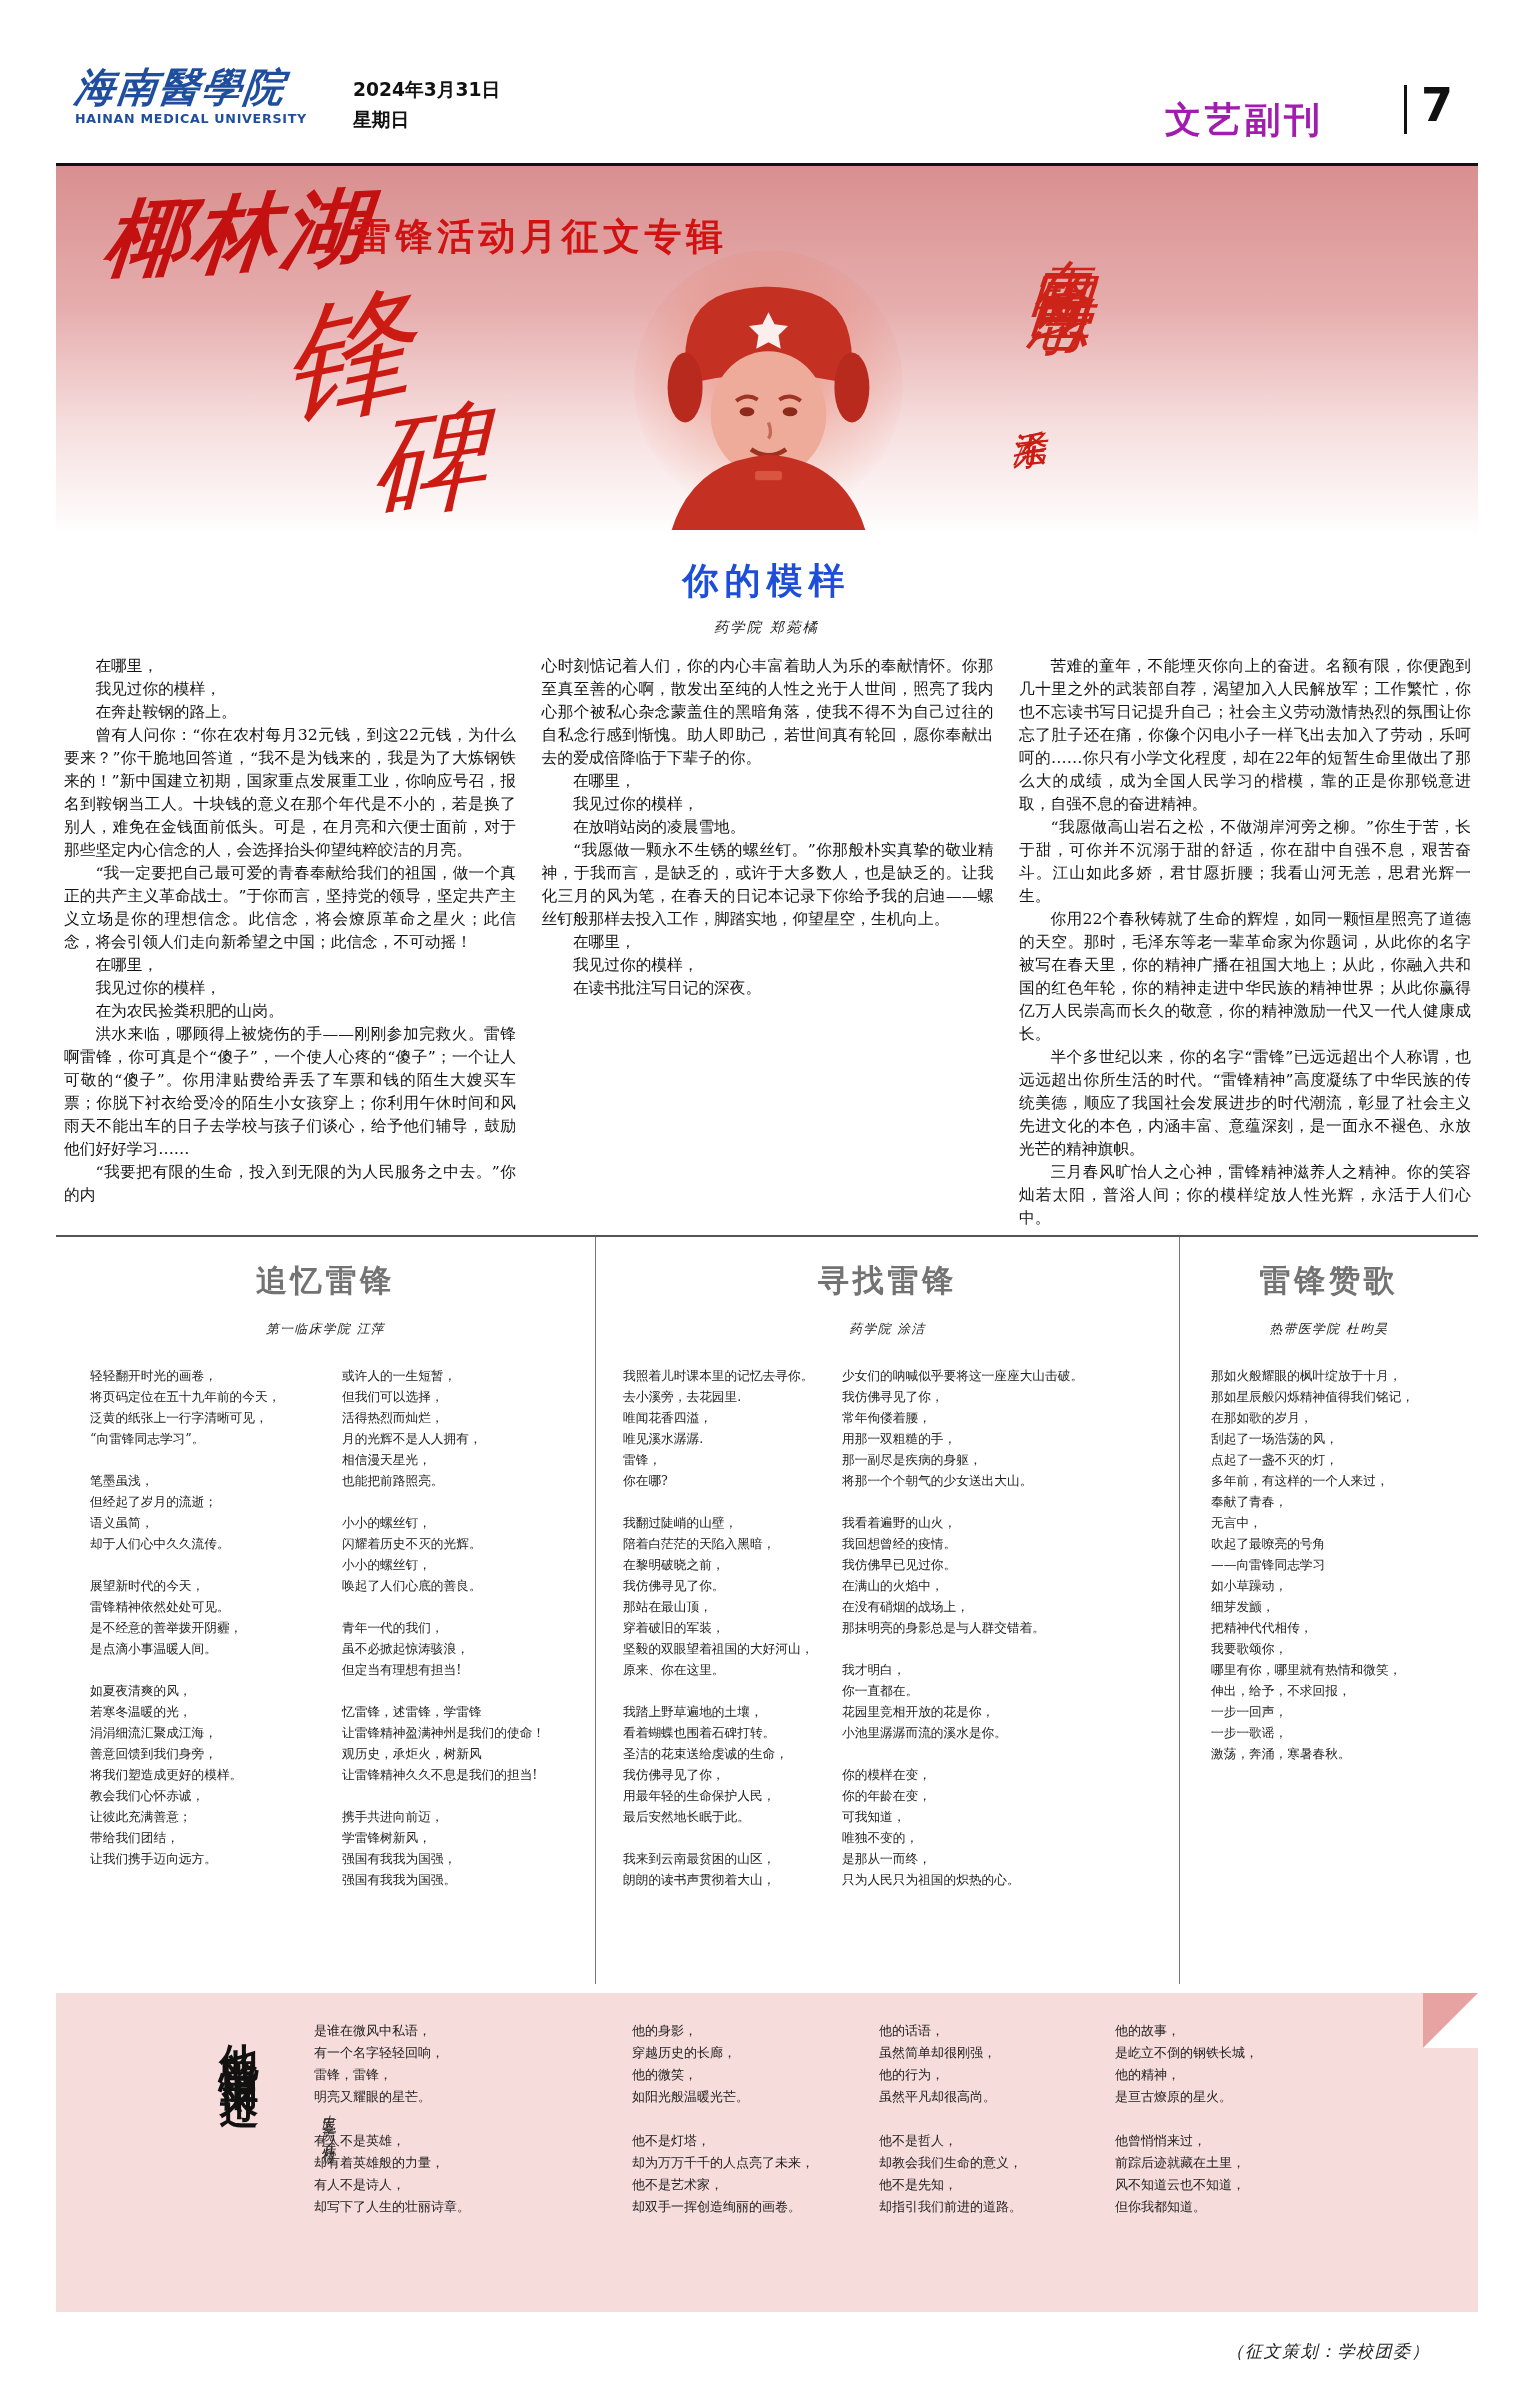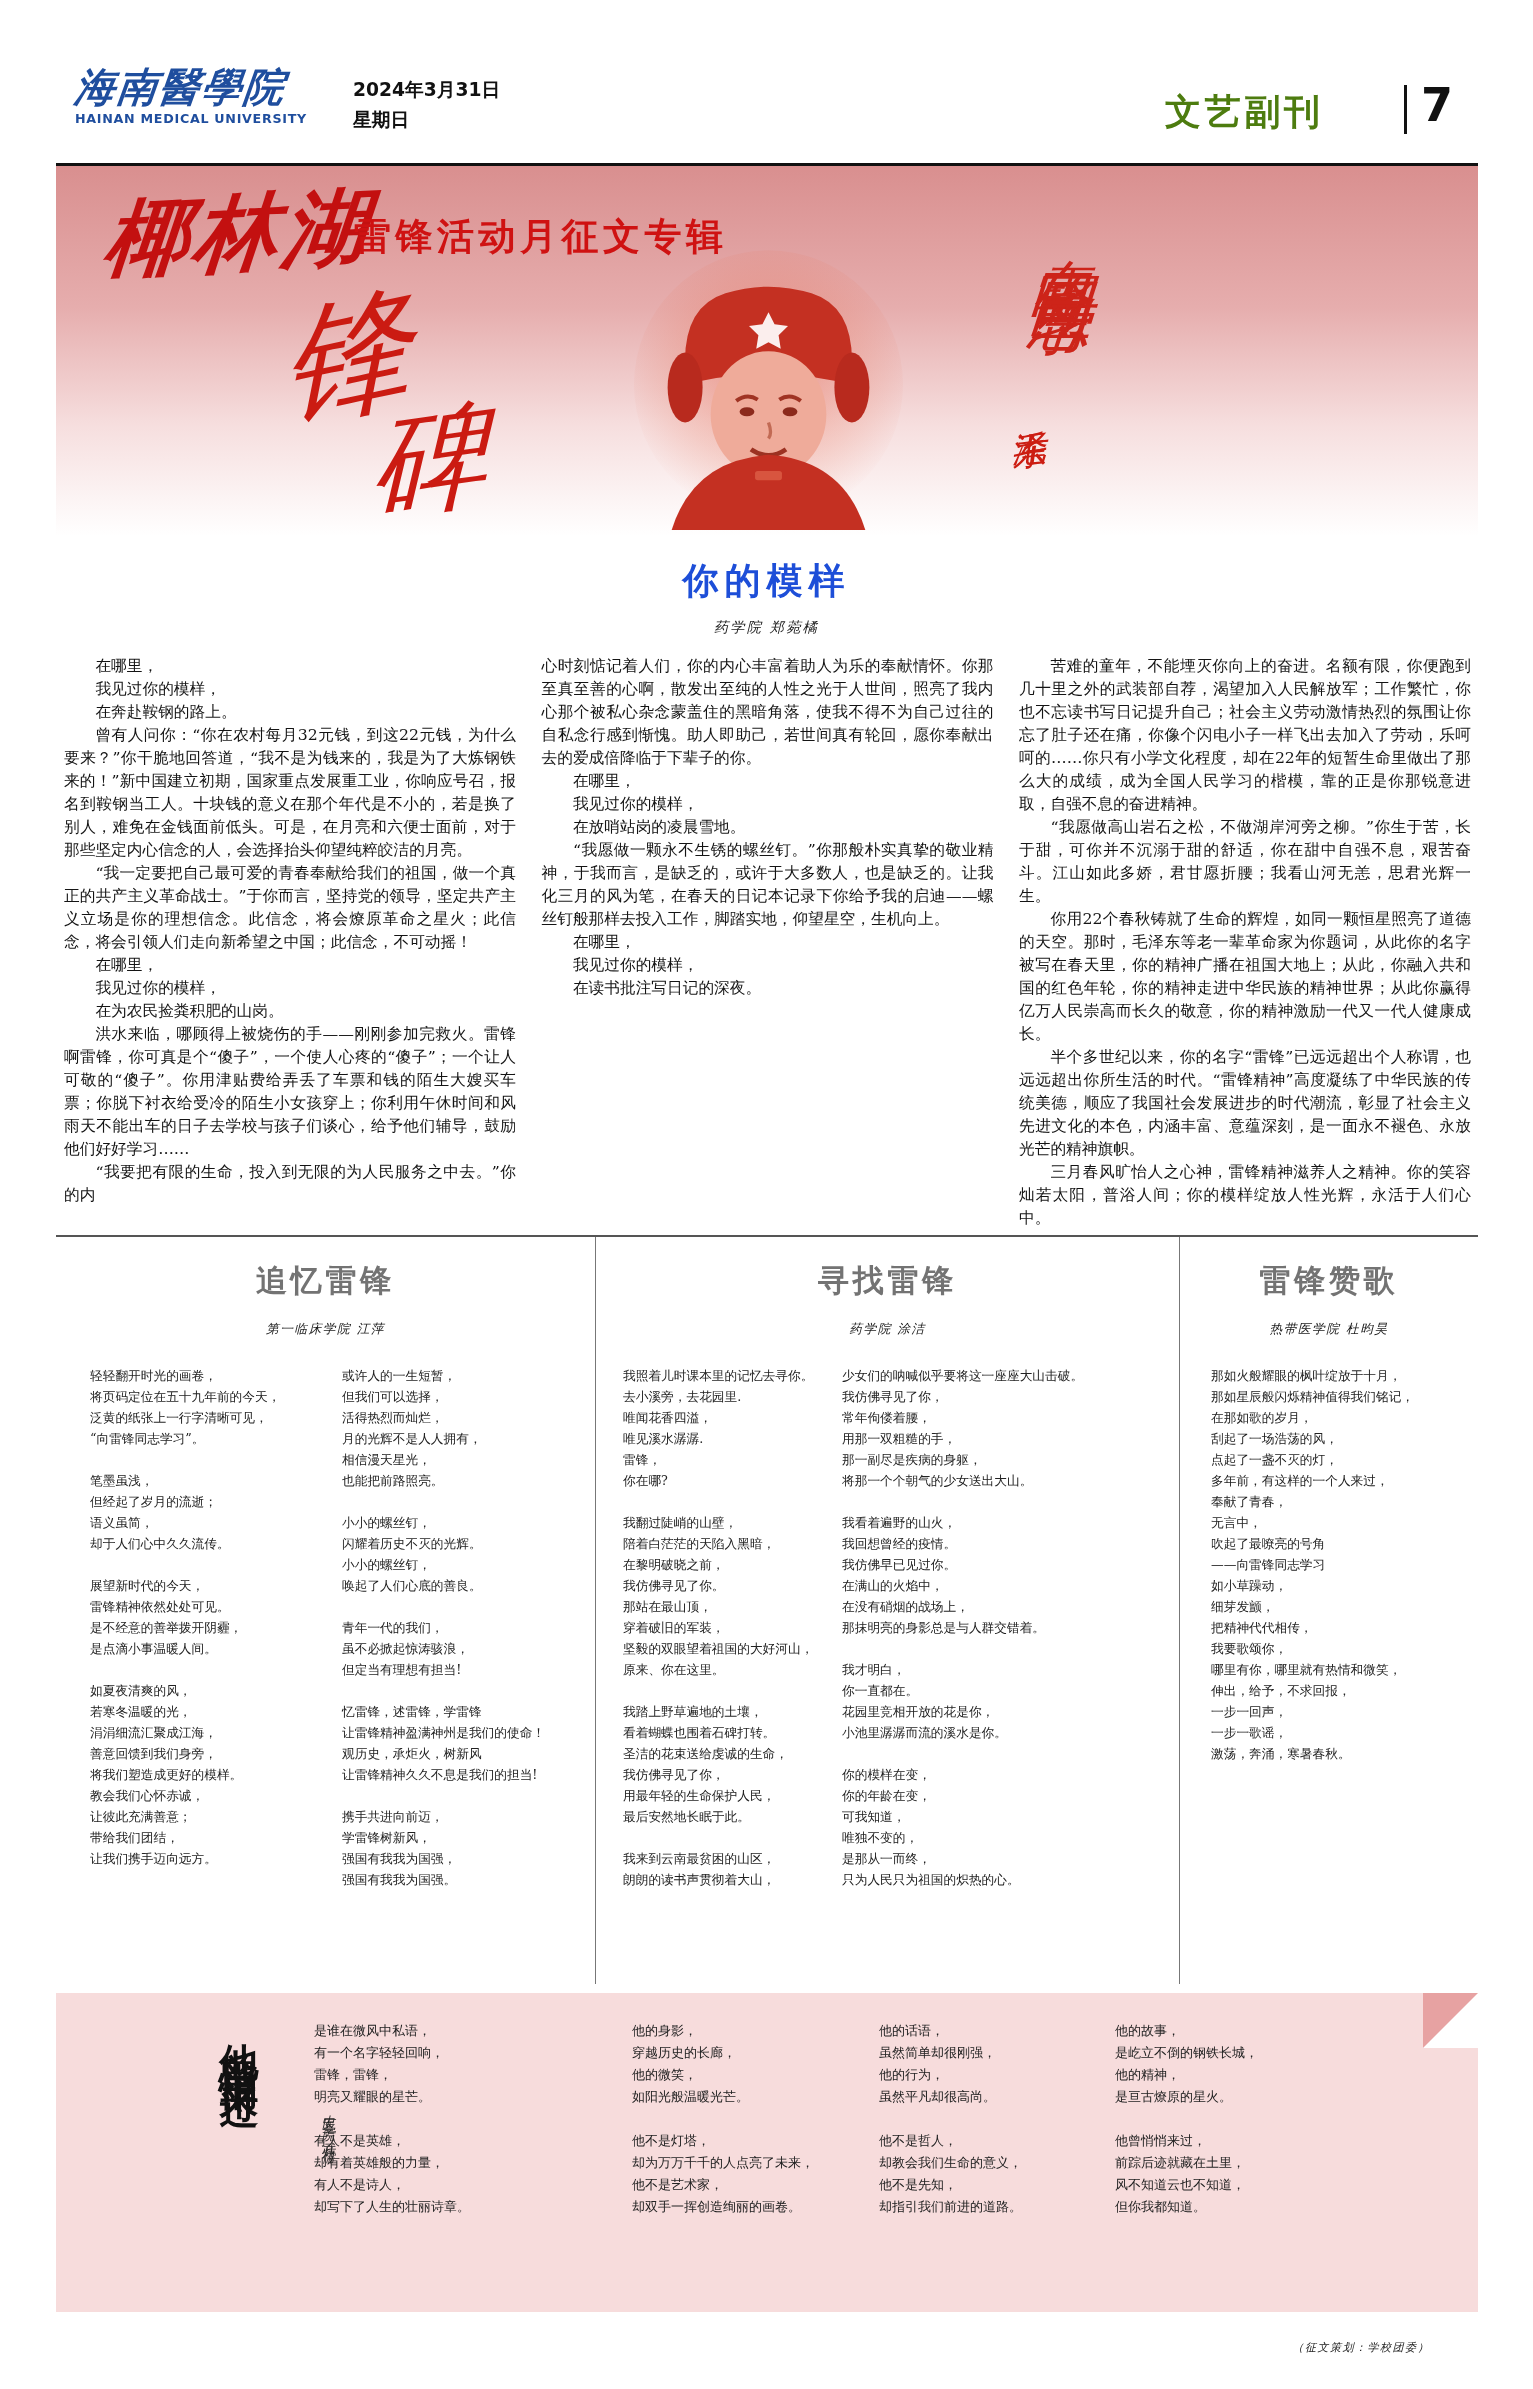--- a/index.html
+++ b/index.html
@@ -6,21 +6,21 @@
   .page{position:relative;width:1533px;height:2389px;background:#fff;overflow:hidden;
         font-family:"DejaVu Serif","Liberation Serif",serif;color:#1a1a1a;margin:0 auto;}
   
   .logo{position:absolute;left:75px;top:66px;}
   .logo-cn{font-size:40px;line-height:42px;color:#1f4e9e;font-weight:bold;font-style:italic;
            letter-spacing:2.2px;transform:skewX(-6deg);}
   .logo-en{font-size:12.7px;color:#1f4e9e;font-weight:bold;letter-spacing:0.7px;margin-top:3px;
            font-family:"DejaVu Sans","Liberation Sans",sans-serif;}
   .dateblock{position:absolute;left:353px;top:75px;font-family:"DejaVu Sans","Liberation Sans",sans-serif;
              font-weight:bold;font-size:18.7px;line-height:30px;color:#111;}
-  .section-title{position:absolute;left:1165px;top:88px;font-size:36px;font-weight:900;color:#4d7c0f;
+  .section-title{position:absolute;left:1165px;top:96px;font-size:36px;font-weight:900;color:#a21caf;
                  letter-spacing:3.7px;font-family:"DejaVu Sans","Liberation Sans",sans-serif;}
   .pagebar{position:absolute;left:1404px;top:85px;width:3px;height:49px;background:#111;}
   .pagenum{position:absolute;left:1421px;top:78px;font-size:46px;font-weight:900;color:#111;
            font-family:"DejaVu Sans","Liberation Sans",sans-serif;}
   .toprule{position:absolute;left:56px;top:163px;width:1422px;height:3px;background:#111;}
   
   .masthead{position:absolute;left:56px;top:166px;width:1422px;height:370px;
             background:linear-gradient(180deg,#d98f8f 0%,#e6adad 38%,#f6dede 70%,#ffffff 100%);}
   .mh-name{position:absolute;left:49px;top:10.5px;font-size:84px;font-weight:bold;font-style:italic;
            color:#c31010;transform:skewX(-8deg) rotate(-3deg);letter-spacing:4.5px;}
@@ -70,21 +70,21 @@
             border-left:0;border-top:55px solid #e7a2a2;}
   .v-title{position:absolute;left:156px;top:19.5px;writing-mode:vertical-rl;font-size:39px;font-weight:900;
            letter-spacing:9px;color:#111;font-family:"DejaVu Sans","Liberation Sans",sans-serif;}
   .v-author{position:absolute;left:263px;top:112px;writing-mode:vertical-rl;font-size:12.7px;
             font-style:italic;letter-spacing:4.5px;color:#222;}
   .bcol{position:absolute;top:27px;font-size:13px;line-height:22px;color:#222;}
   .bcol p{margin:0;white-space:nowrap;}
   .bcol1{left:258px;width:284px;} .bcol2{left:576px;width:232px;}
   .bcol3{left:823px;width:225px;} .bcol4{left:1059px;width:322px;}
   
-  .footer{position:absolute;right:103px;top:2340px;font-size:11px;font-style:italic;
+  .footer{position:absolute;right:103px;top:2340px;font-size:17px;font-style:italic;
           letter-spacing:1.5px;color:#222;}
 </style>
 </head>
 <body>
 
 <div class="page">
 
   <div class="logo">
     <div class="logo-cn">海南醫學院</div>
     <div class="logo-en">HAINAN MEDICAL UNIVERSITY</div>

